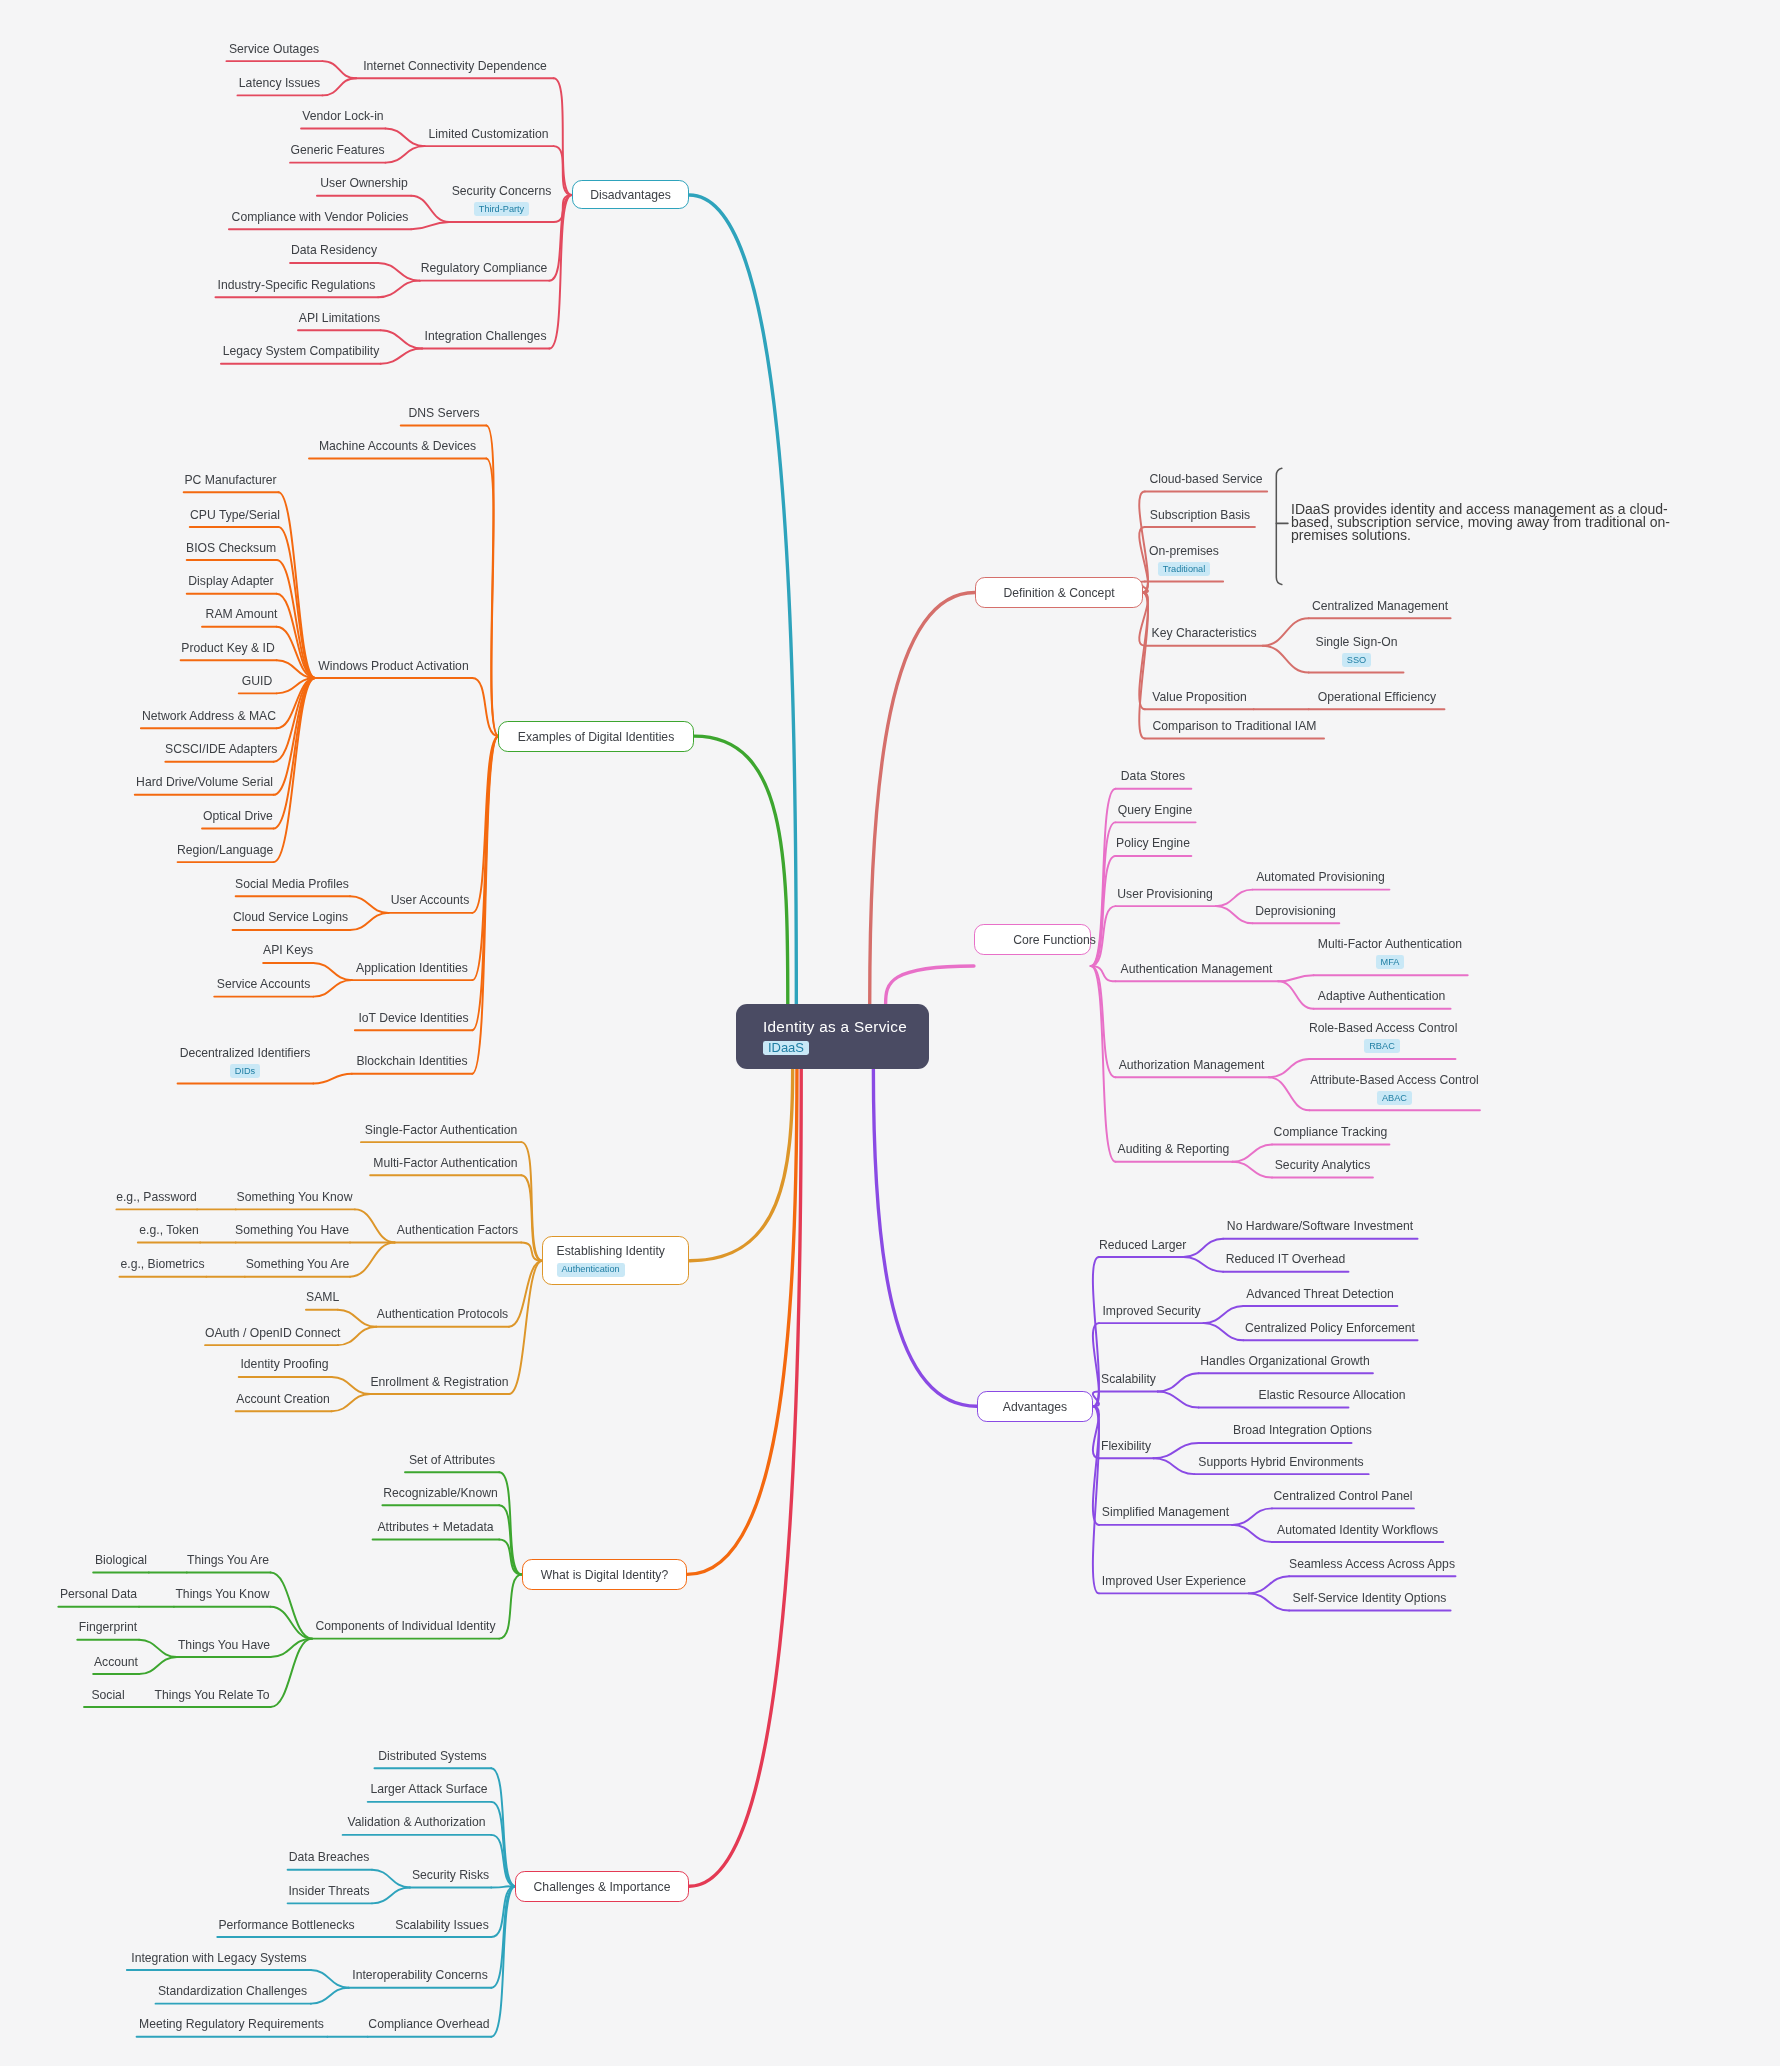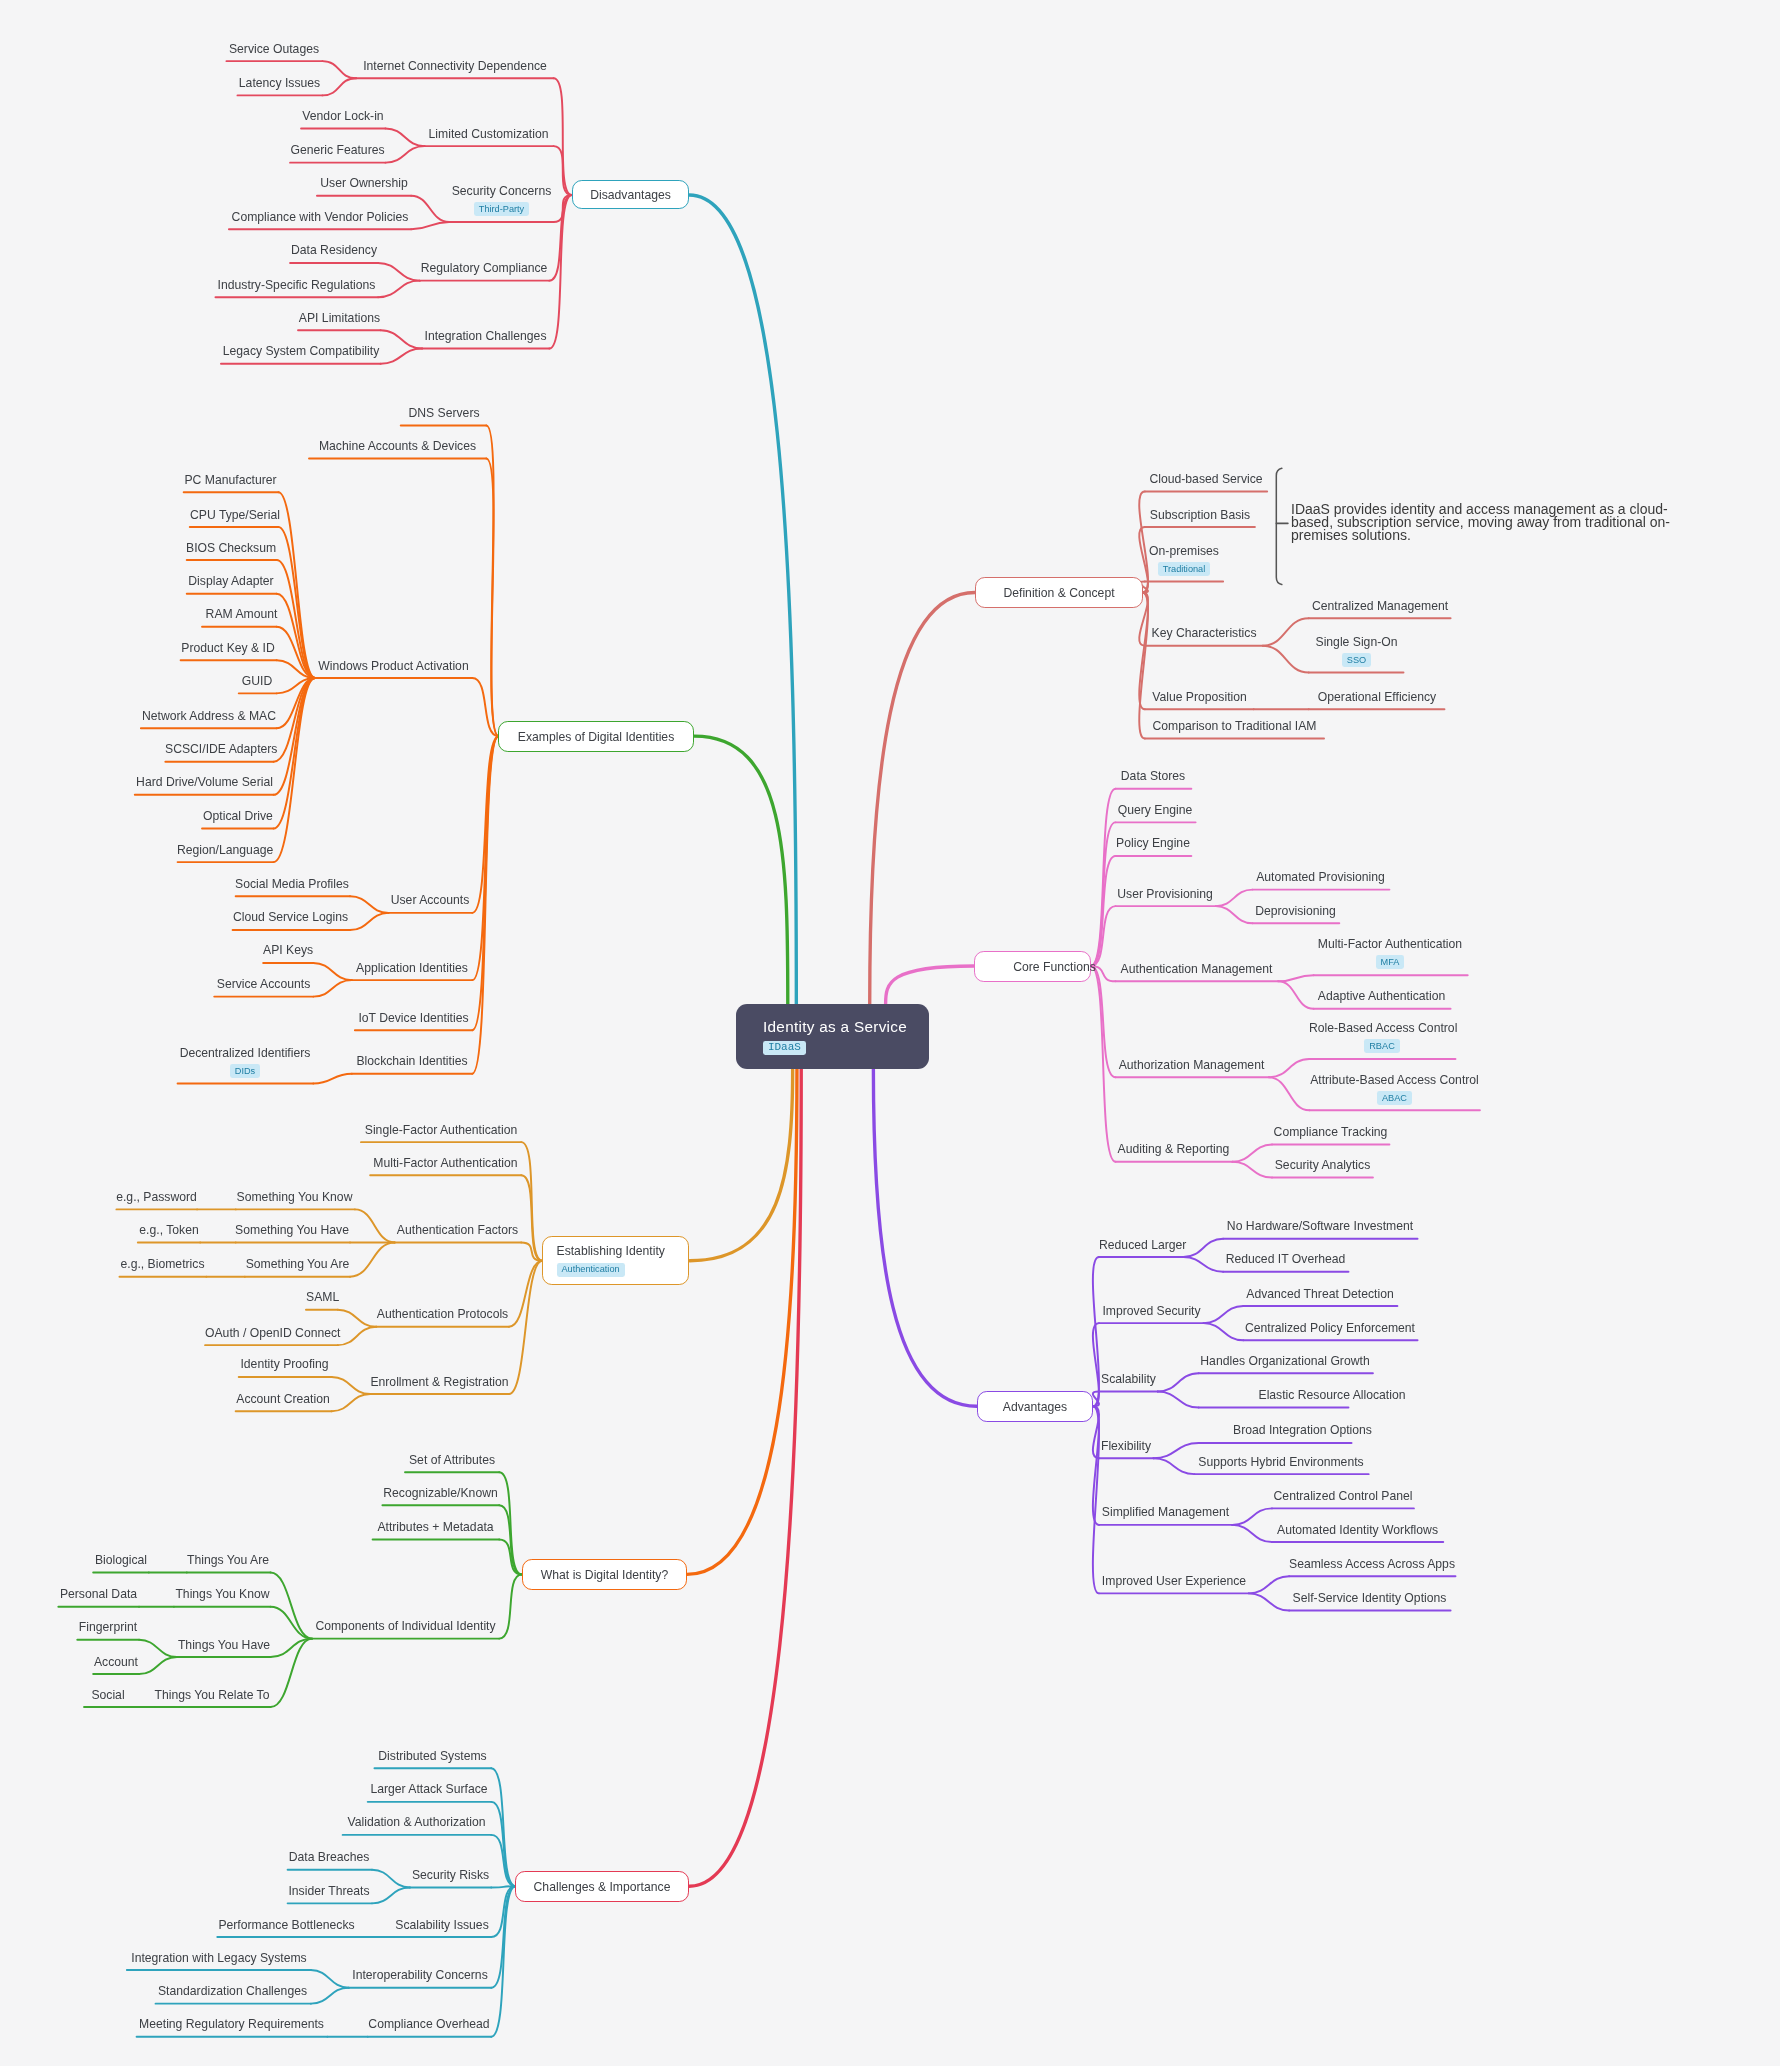--- a/index.html
+++ b/index.html
@@ -53,21 +53,21 @@
     border-radius:11px;
     display:flex;
     flex-direction:column;
     justify-content:center;
     align-items:flex-start;
     padding-left:18.3px;
     box-sizing:border-box;
     white-space:nowrap;
   }
   .rootbox .root-title{color:#ffffff;font-size:15.3px;letter-spacing:0.3px;}
-  .rootbox .badge{font-size:11px;margin-top:4.3px;font-family:Liberation Mono, monospace;}
+  .rootbox .badge{font-size:13px;margin-top:4.3px;}
   .annotation{
     position:absolute;
     font-size:14px;
     line-height:13px;
     color:#3a3a3a;
     white-space:normal;
   }
 </style>
 </head>
 <body>
@@ -473,21 +473,21 @@
       <div class="label" style="left: 1309px; width: 95px; top: 635px;"><span class="txt">Single Sign-On</span><span class="badge">SSO</span></div>
       <div class="label" style="left: 1145px; width: 109px; top: 690px;">
         <span class="txt">Value Proposition</span>
       </div>
       <div class="label" style="left: 1309px; width: 136px; top: 690px;">
         <span class="txt">Operational Efficiency</span>
       </div>
       <div class="label" style="left: 1145px; width: 179px; top: 719px;">
         <span class="txt">Comparison to Traditional IAM</span>
       </div>
-      <div class="topic" style="left: 974px; top: 951px; width: 117px; height: 31px; border-color: rgb(232, 112, 200); padding-left: 44px;">
+      <div class="topic" style="left: 974px; top: 924px; width: 117px; height: 31px; border-color: rgb(232, 112, 200); padding-left: 44px;">
         <span>Core Functions</span>
       </div>
       <div class="label" style="left: 1115px; width: 76px; top: 769px;">
         <span class="txt">Data Stores</span>
       </div>
       <div class="label" style="left: 1115px; width: 80px; top: 803px;">
         <span class="txt">Query Engine</span>
       </div>
       <div class="label" style="left: 1115px; width: 76px; top: 836px;">
         <span class="txt">Policy Engine</span>

